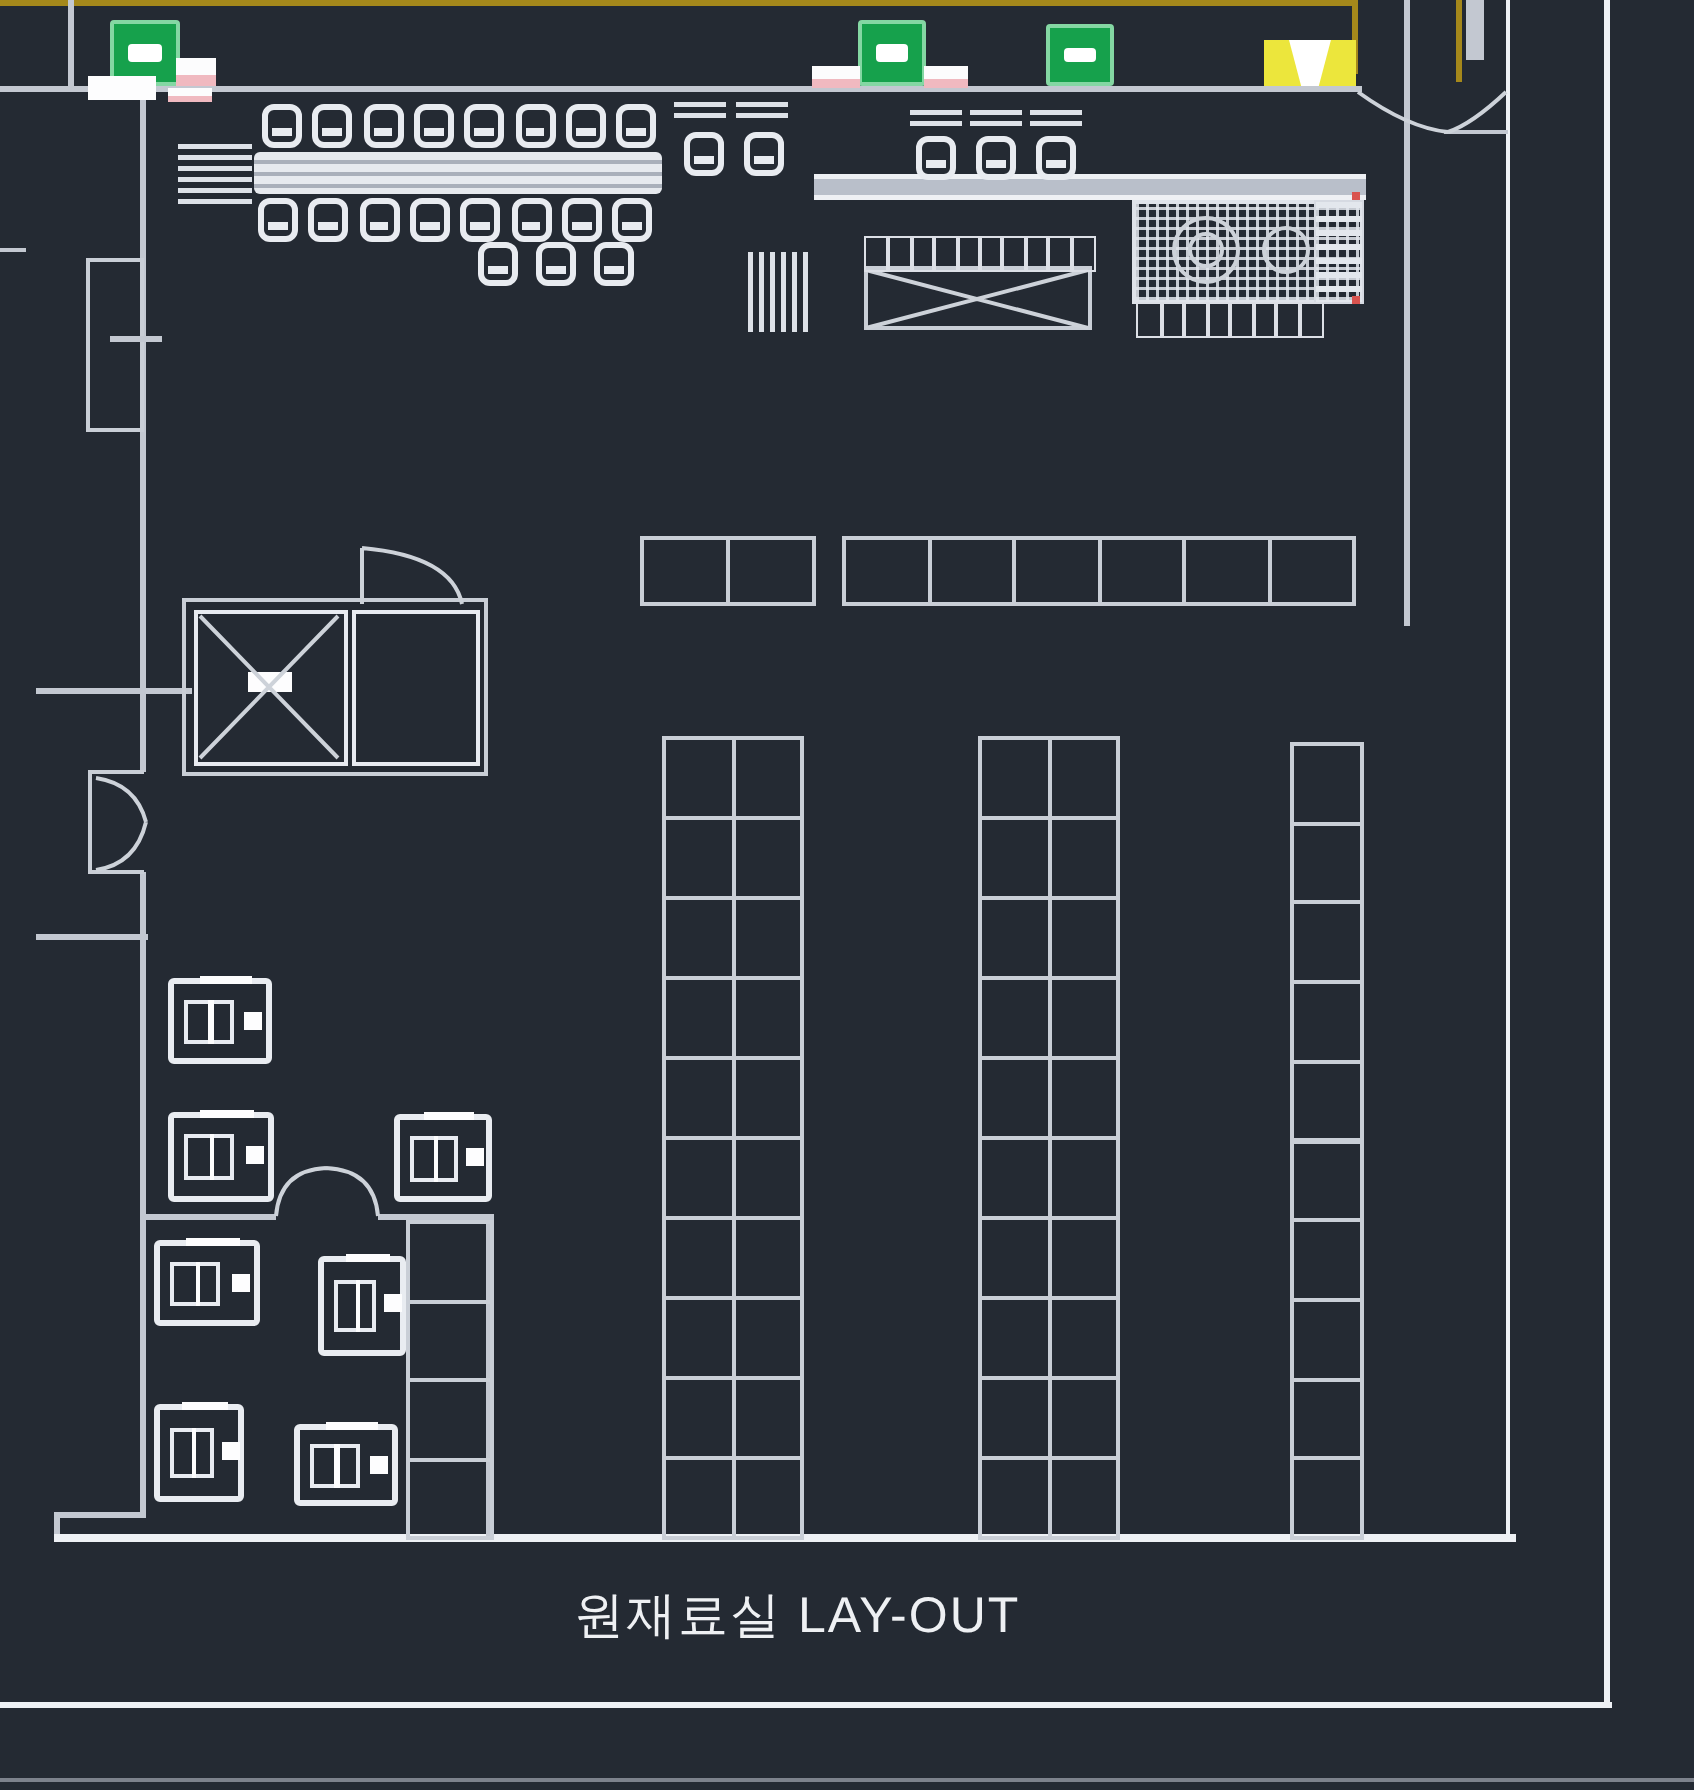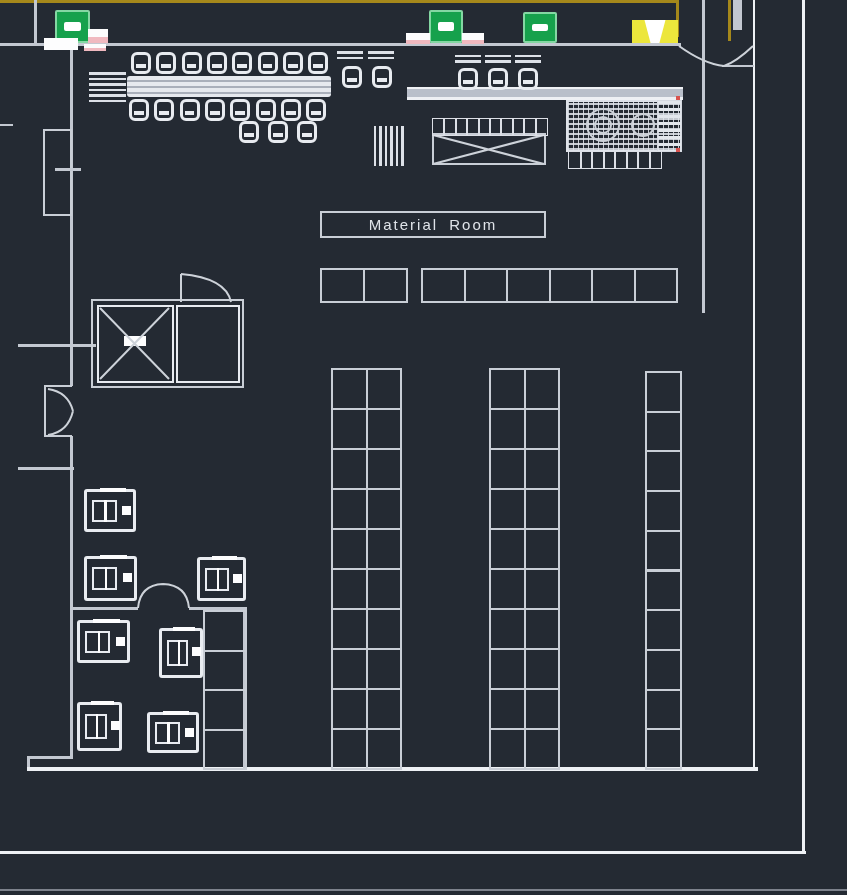--- a/index.html
+++ b/index.html
@@ -83,23 +83,21 @@
   <div class="abs wall" style="left:243px;top:607px;width:3px;height:163px;"></div>
 
   <div class="abs desk-band" style="left:127px;top:76px;width:204px;height:21px;"></div>
   <div class="abs conveyor" style="left:407px;top:87px;width:276px;height:13px;"></div>
   <div class="abs box-line" style="left:432px;top:133px;width:114px;height:32px;"></div>
   <div class="abs crosshatch" style="left:566px;top:100px;width:116px;height:52px;"></div>
   <div class="abs comb-h" style="left:657px;top:100px;width:25px;height:52px;"></div>
   <div class="abs" style="left:676px;top:96px;width:4px;height:4px;background:#d9534f;"></div>
   <div class="abs" style="left:676px;top:148px;width:4px;height:4px;background:#d9534f;"></div>
 
-  <div class="abs label-box" style="left:320px;top:211px;width:226px;height:27px;">
-    <span class="label-text">Material Room</span>
-  </div>
+  <div class="abs title-text" style="left:287px;top:791px;">원재료실 LAY-OUT</div>
 
   <svg width="847" height="895" viewBox="0 0 847 895">
     <g stroke="#cdd2d9" stroke-width="2" fill="none">
       <path d="M100 308 L169 379 M169 308 L100 379"></path>
       <path d="M433 135 L544 164 M544 135 L433 164"></path>
       <path d="M679 46 Q704 64 724 66 M753 46 Q736 62 724 66"></path>
       <path d="M48 389 Q68 392 73 411 M48 435 Q68 432 73 411"></path>
       <path d="M138 608 Q140 585 163 584 M189 608 Q187 585 163 584"></path>
       <path d="M181 274 L181 302 M181 274 Q226 278 231 302"></path>
       <circle cx="603" cy="125" r="16"></circle>

